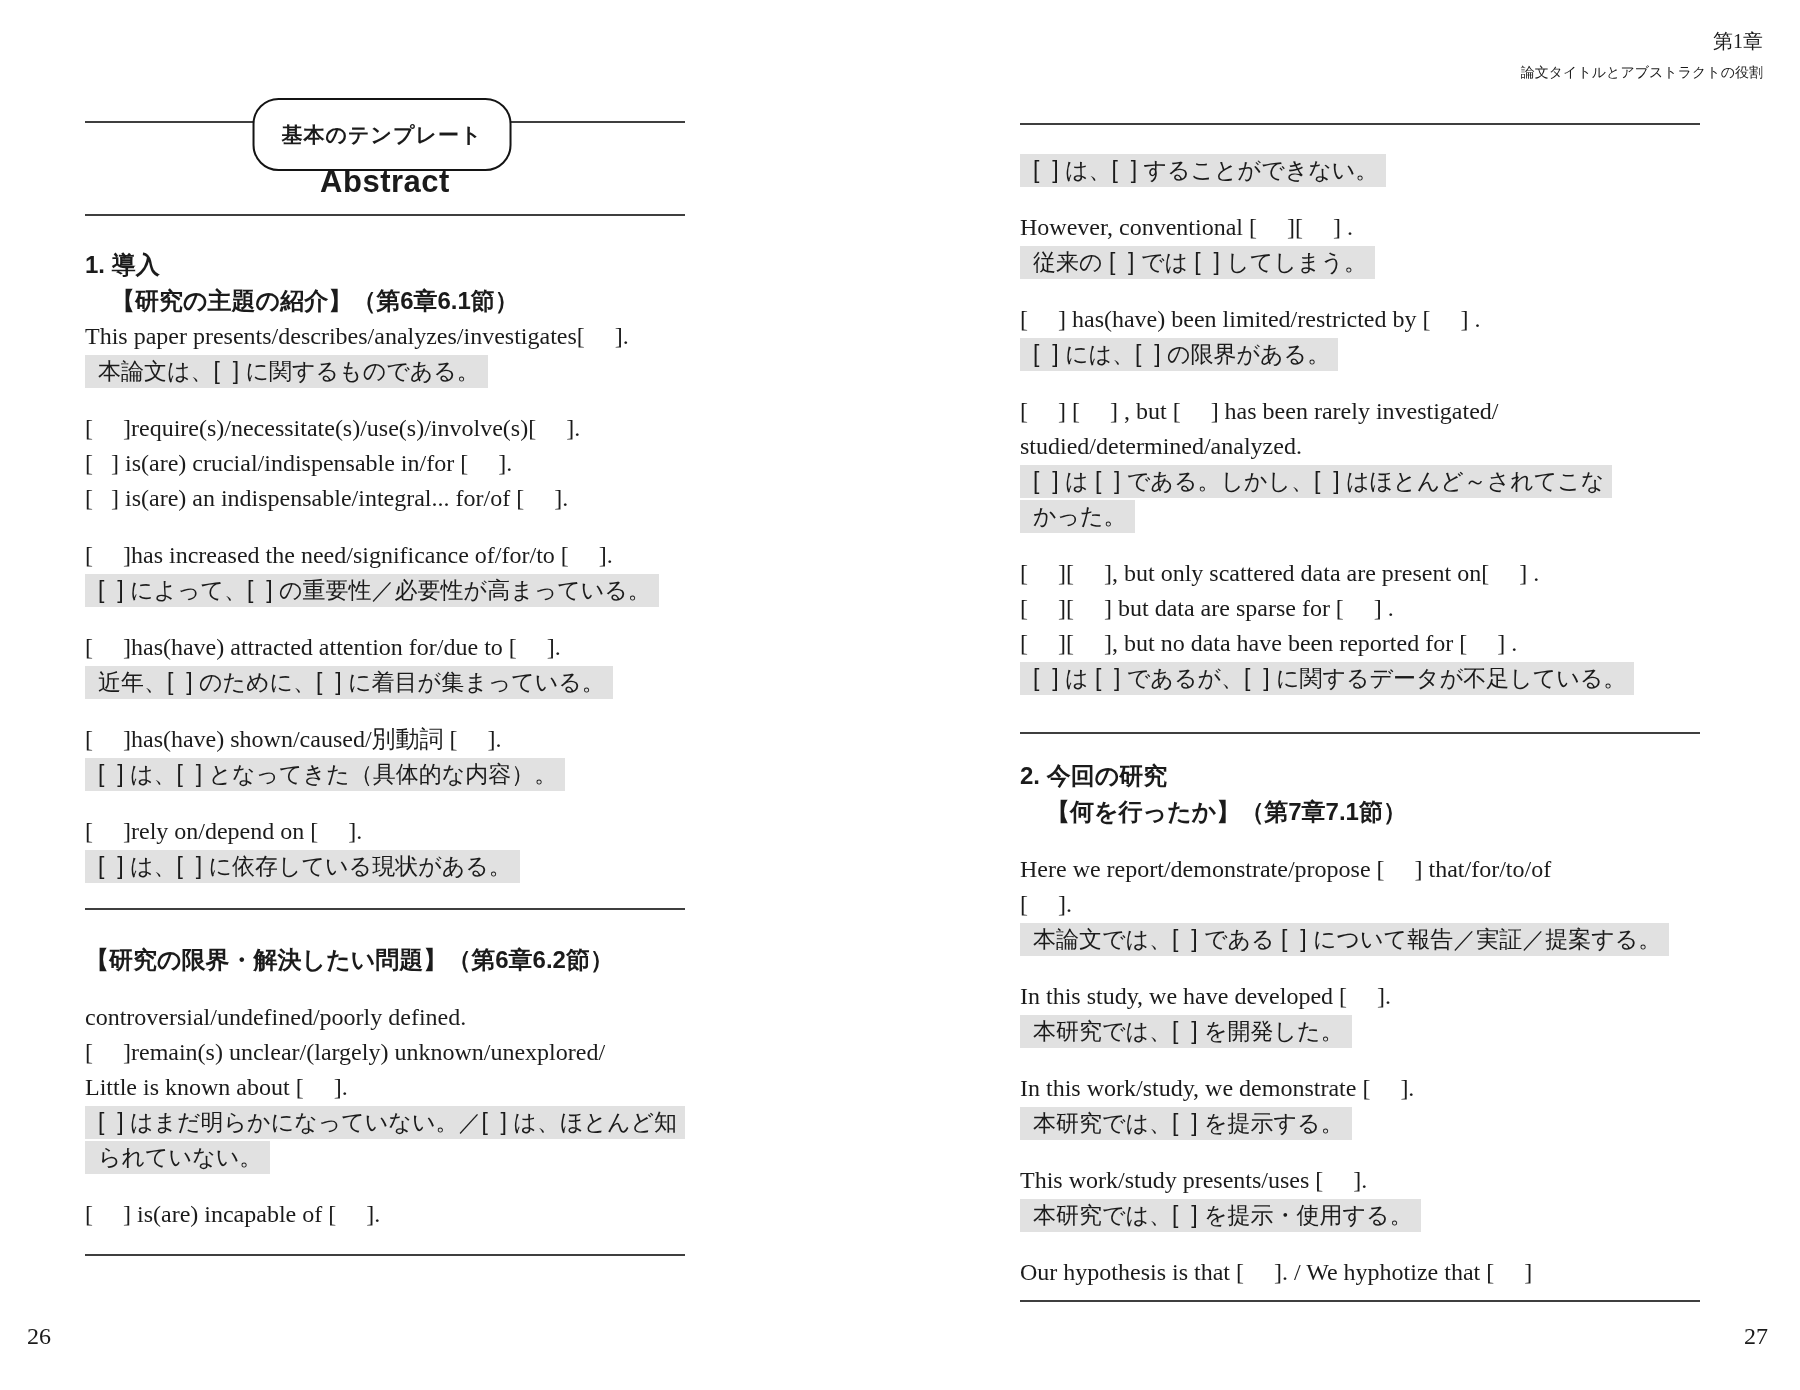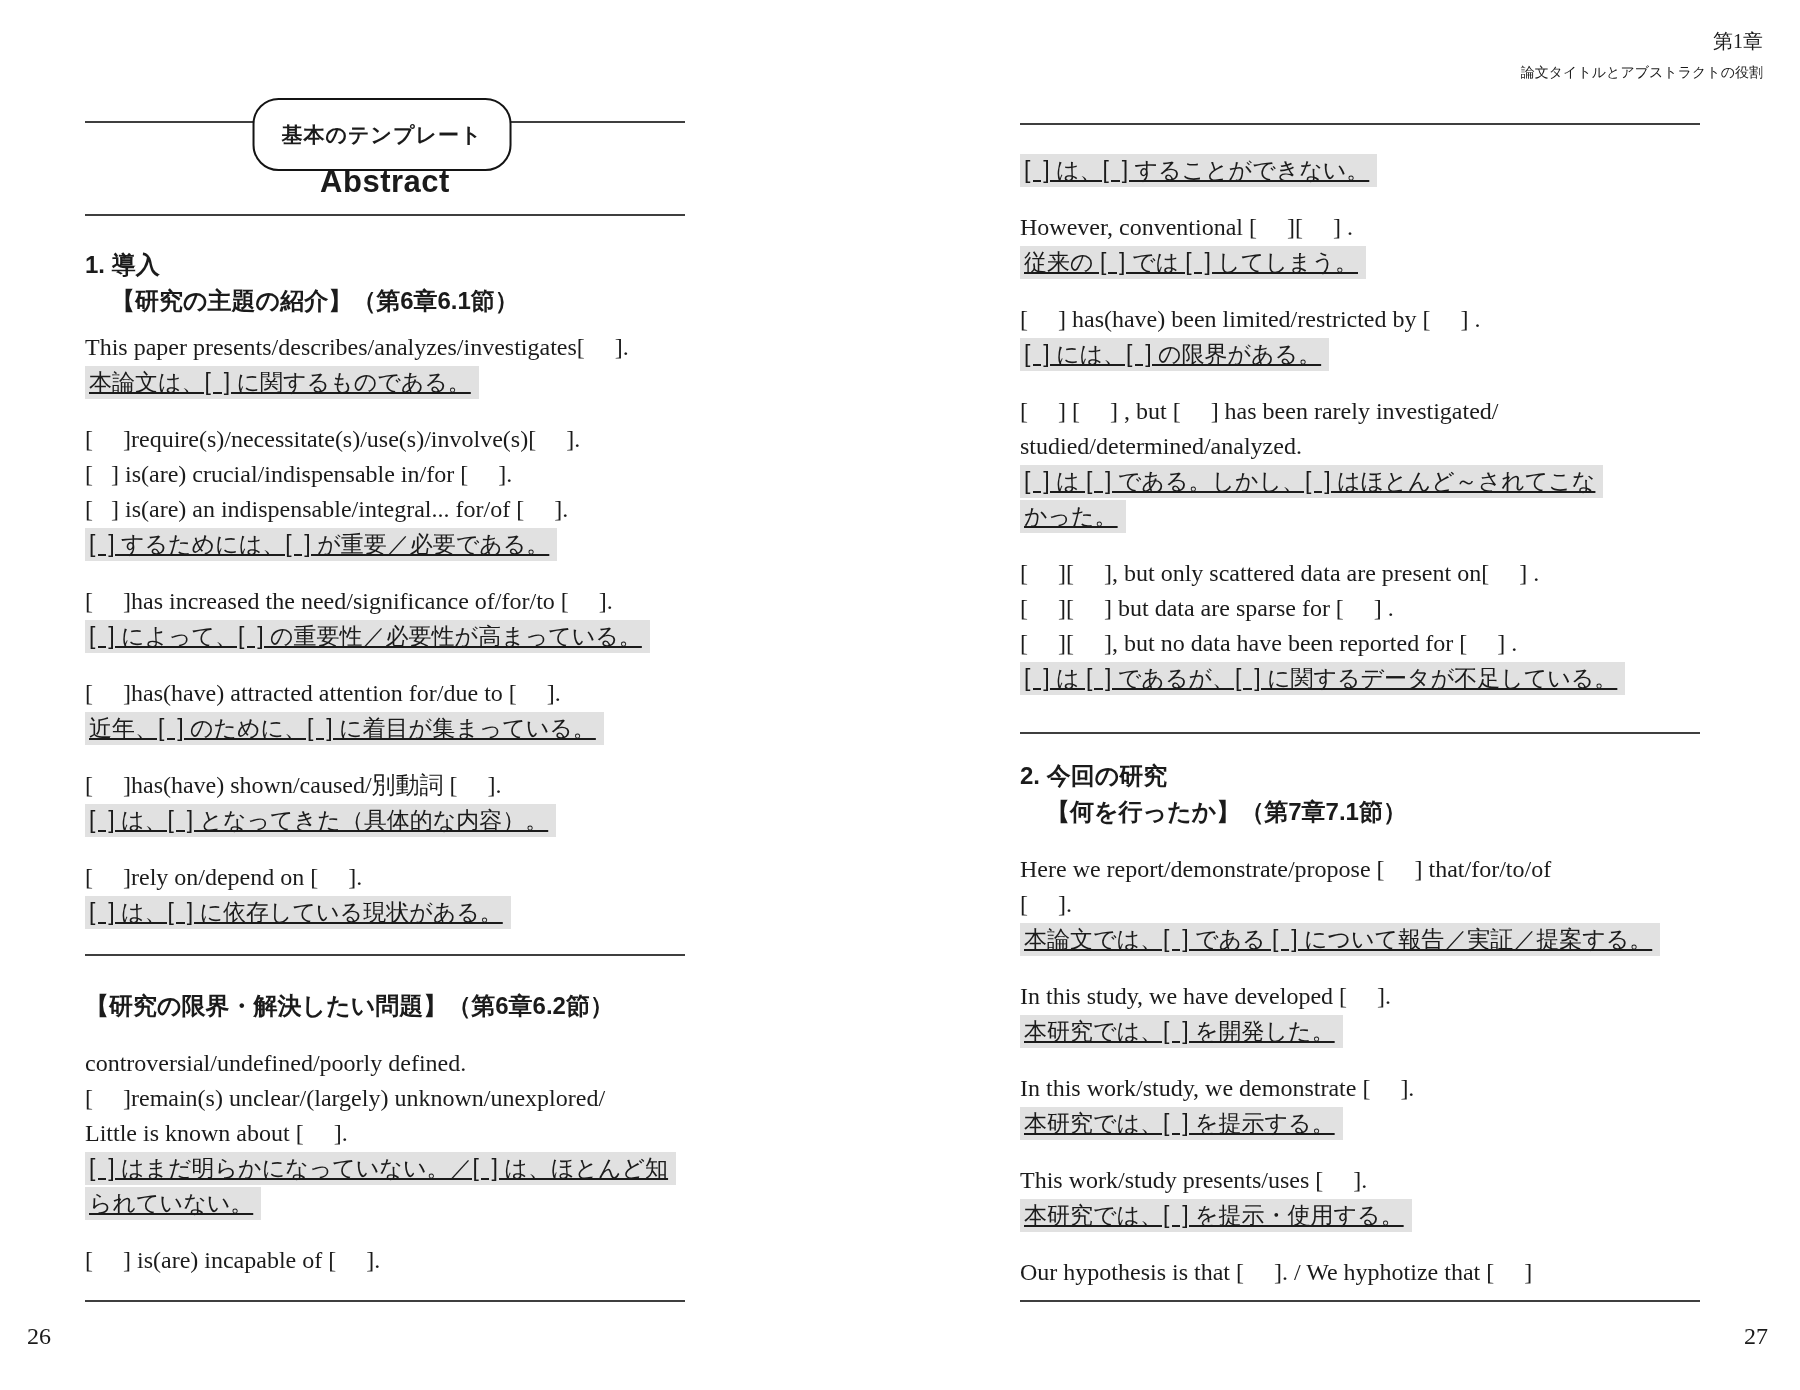--- a/index.html
+++ b/index.html
@@ -21,21 +21,21 @@
   .badge{
     position:absolute;left:297px;top:0;transform:translateX(-50%);
     background:#ffffff;border:2.5px solid #141414;border-radius:26px;
     padding:24px 27px;font:700 21px/1 var(--sans);letter-spacing:1px;white-space:nowrap;
   }
   .abstract-title{margin:20px 0 0 0;text-align:center;font:700 31px/40px var(--sans);letter-spacing:.5px;}
   .rule-under-title{margin-top:12px;}
   .heading-block{margin-top:31px;}
   .sec-num{font:700 24px/36px var(--sans);}
   .sec-sub{font:700 24px/36px var(--sans);padding-left:26px;white-space:nowrap;}
-  .blocks-1{margin-top:11px;}
+  .blocks-1{}
   .rule-mid-left{margin-top:24px;}
   .sec-sub-2{margin-top:32px;padding-left:0;}
   .blocks-2{margin-top:22px;}
   .rule-bottom-left{margin-top:22px;}
 
   
   .chapter-header{position:absolute;right:37px;top:26px;text-align:right;font-family:var(--serif);}
   .chapter-label{font-size:20px;line-height:30px;}
   .chapter-title{font-size:14px;line-height:34px;}
   .page-right{position:absolute;left:1020px;top:123px;width:680px;}
@@ -44,21 +44,21 @@
   .heading-block-right{margin-top:24px;}
   .blocks-bottom{margin-top:22px;}
   .rule-bottom-right{margin-top:10px;}
 
   
   .block{margin-bottom:22px;}
   .blocks .block:last-child{margin-bottom:0;}
   .line{white-space:nowrap;}
   .line-en{font:24px/35px var(--serif);}
   .line-ja{font:23px/35px var(--sans);}
-  .line-ja .hl{background:var(--hl);padding:3px 8px 4px 4px;text-decoration:underline;}
+  .line-ja .hl{background:var(--hl);padding:3px 8px 4px 13px;}
 
   
   .page-num{position:absolute;font:24px/28px var(--serif);}
   .page-num-left{left:27px;top:1322px;}
   .page-num-right{right:32px;top:1322px;}
 </style>
 </head>
 <body>
 
 <div class="canvas">
@@ -79,21 +79,20 @@
 
     <div class="blocks blocks-1">
         <div class="block">
           <div class="line line-en">This paper presents/describes/analyzes/investigates[&nbsp;&nbsp;&nbsp;&nbsp;&nbsp;].</div>
           <div class="line line-ja"><span class="hl">本論文は、[&nbsp;&nbsp;] に関するものである。</span></div>
         </div>
         <div class="block">
           <div class="line line-en">[&nbsp;&nbsp;&nbsp;&nbsp;&nbsp;]require(s)/necessitate(s)/use(s)/involve(s)[&nbsp;&nbsp;&nbsp;&nbsp;&nbsp;].</div>
           <div class="line line-en">[&nbsp;&nbsp;&nbsp;] is(are) crucial/indispensable in/for [&nbsp;&nbsp;&nbsp;&nbsp;&nbsp;].</div>
           <div class="line line-en">[&nbsp;&nbsp;&nbsp;] is(are) an indispensable/integral... for/of [&nbsp;&nbsp;&nbsp;&nbsp;&nbsp;].</div>
-          <div class="line line-ja"><span class="hl">[&nbsp;&nbsp;] するためには、[&nbsp;&nbsp;] が重要／必要である。</span></div>
         </div>
         <div class="block">
           <div class="line line-en">[&nbsp;&nbsp;&nbsp;&nbsp;&nbsp;]has increased the need/significance of/for/to [&nbsp;&nbsp;&nbsp;&nbsp;&nbsp;].</div>
           <div class="line line-ja"><span class="hl">[&nbsp;&nbsp;] によって、[&nbsp;&nbsp;] の重要性／必要性が高まっている。</span></div>
         </div>
         <div class="block">
           <div class="line line-en">[&nbsp;&nbsp;&nbsp;&nbsp;&nbsp;]has(have) attracted attention for/due to [&nbsp;&nbsp;&nbsp;&nbsp;&nbsp;].</div>
           <div class="line line-ja"><span class="hl">近年、[&nbsp;&nbsp;] のために、[&nbsp;&nbsp;] に着目が集まっている。</span></div>
         </div>
         <div class="block">

